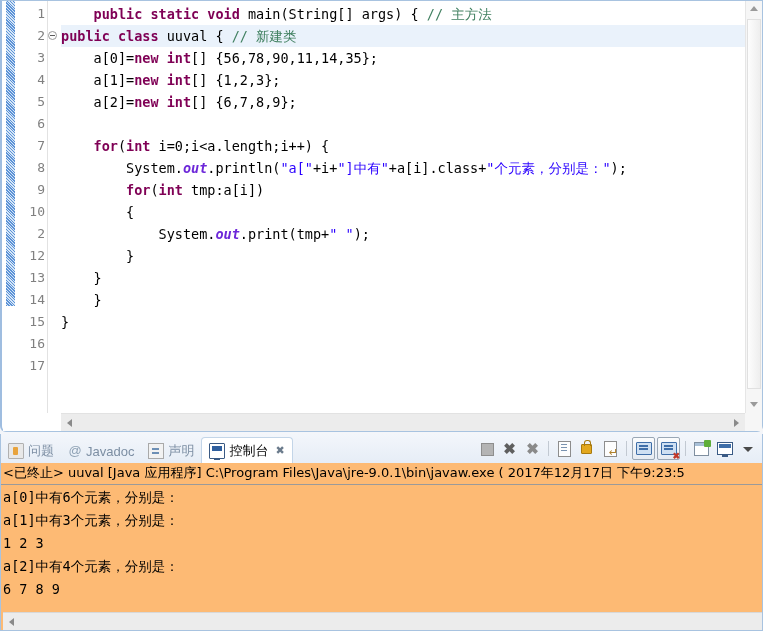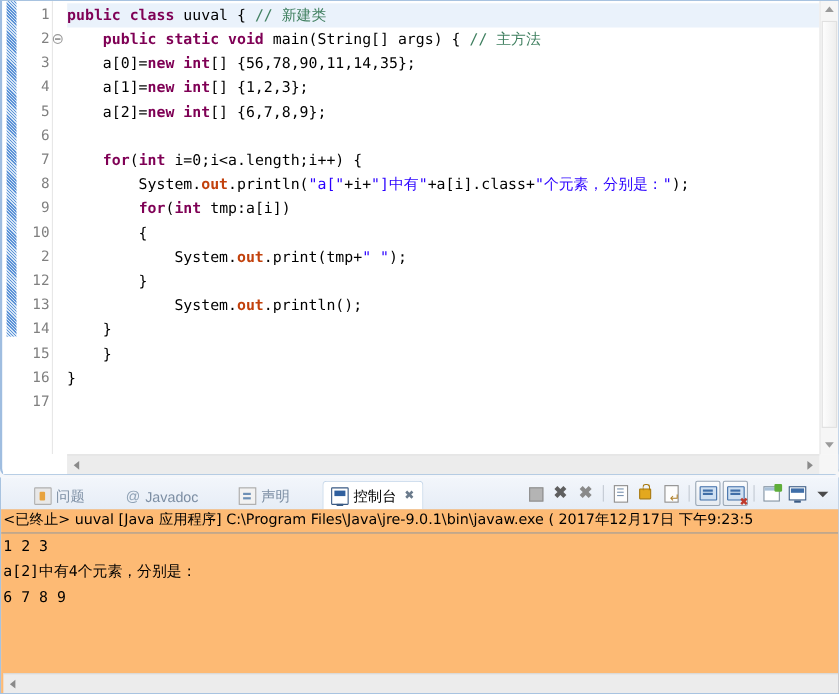--- a/index.html
+++ b/index.html
@@ -54,21 +54,21 @@
   .code-area {
     flex: 1; position: relative; background: #ffffff; overflow: hidden;
     font-family: "DejaVu Sans Mono", monospace; font-size: 13.5px;
     padding-top: 2px;
   }
   .code-line { height: 22px; line-height: 22px; white-space: pre; color: #000000; }
   .code-line.current { background: #eaf2fb; }
   .kw { color: #7f0055; font-weight: bold; }
   .str { color: #2a00ff; }
   .cmt { color: #3f7f5f; }
-  .fld { color: #c2410c; font-weight: bold; }
+  .fld { color: #6d28d9; font-style: italic; font-weight: bold; }
   .plain { color: #000000; }
 
   .vscroll {
     width: 16px; flex: none; background: #f6f6f6; border-left: 1px solid #e6e6e6;
     position: relative;
   }
   .vs-arrow { position: absolute; left: 0; width: 16px; height: 16px; }
   .vs-arrow .tri { position: absolute; left: 4px; top: 5px; width: 0; height: 0; }
   .vs-up .tri { border-left: 4px solid transparent; border-right: 4px solid transparent; border-bottom: 5px solid #9a9a9a; }
   .vs-down .tri { border-left: 4px solid transparent; border-right: 4px solid transparent; border-top: 5px solid #9a9a9a; }
@@ -95,21 +95,21 @@
   }
   .tabbar {
     height: 29px; position: relative;
     background: linear-gradient(to bottom,#f3f6fb,#e6edf6);
     border-bottom: 1px solid #c3d5e8;
   }
   .tabs { position: absolute; left: 0; top: 0; display: flex; align-items: flex-end; height: 29px; }
   .tab {
     display: flex; align-items: center; gap: 4px;
     height: 24px; padding: 0 7px; margin-top: 4px;
-    font-size: 13px; color: #7c8ea3; white-space: nowrap; margin-left: 23px;
+    font-size: 13px; color: #7c8ea3; white-space: nowrap;
   }
   .tab.active {
     background: #ffffff; color: #000000;
     border: 1px solid #c3d5e8; border-bottom: none;
     border-radius: 4px 4px 0 0; height: 25px; margin-top: 3px;
   }
   .tab-close { font-size: 11px; color: #6b7b8c; margin-left: 3px; }
 
   .tab-icon { width: 14px; height: 14px; position: relative; flex: none; }
   .ico-problems { background: #e8e8e8; border: 1px solid #b0b0b0; border-radius: 1px; }
@@ -202,33 +202,32 @@
             <div class="ln">12</div>
             <div class="ln">13</div>
             <div class="ln">14</div>
             <div class="ln">15</div>
             <div class="ln">16</div>
             <div class="ln">17</div>
           </div>
         <div class="code-sep"></div>
 
         <div class="code-area" id="code-area">
+            <div class="code-line"><span class="plain">    </span><span class="kw">public static void </span><span class="plain">main(String[] args) { </span><span class="cmt">// 主方法</span></div>
             <div class="code-line current"><span class="kw">public class </span><span class="plain">uuval </span><span class="plain">{ </span><span class="cmt">// 新建类</span></div>
-            <div class="code-line"><span class="plain">    </span><span class="kw">public static void </span><span class="plain">main(String[] args) { </span><span class="cmt">// 主方法</span></div>
             <div class="code-line"><span class="plain">    a[0]=</span><span class="kw">new int</span><span class="plain">[] {56,78,90,11,14,35};</span></div>
             <div class="code-line"><span class="plain">    a[1]=</span><span class="kw">new int</span><span class="plain">[] {1,2,3};</span></div>
             <div class="code-line"><span class="plain">    a[2]=</span><span class="kw">new int</span><span class="plain">[] {6,7,8,9};</span></div>
             <div class="code-line"><span class="plain"></span></div>
             <div class="code-line"><span class="plain">    </span><span class="kw">for</span><span class="plain">(</span><span class="kw">int </span><span class="plain">i=0;i&lt;a.length;i++) {</span></div>
             <div class="code-line"><span class="plain">        System.</span><span class="fld">out</span><span class="plain">.println(</span><span class="str">"a["</span><span class="plain">+i+</span><span class="str">"]中有"</span><span class="plain">+a[i].class+</span><span class="str">"个元素，分别是："</span><span class="plain">);</span></div>
             <div class="code-line"><span class="plain">        </span><span class="kw">for</span><span class="plain">(</span><span class="kw">int </span><span class="plain">tmp:a[i])</span></div>
             <div class="code-line"><span class="plain">        {</span></div>
             <div class="code-line"><span class="plain">            System.</span><span class="fld">out</span><span class="plain">.print(tmp+</span><span class="str">" "</span><span class="plain">);</span></div>
             <div class="code-line"><span class="plain">        }</span></div>
-            <div class="code-line"><span class="plain">            System.</span><span class="fld">out</span><span class="plain">.println();</span></div>
             <div class="code-line"><span class="plain">    }</span></div>
             <div class="code-line"><span class="plain">    }</span></div>
             <div class="code-line"><span class="plain">}</span></div>
           </div>
 
         <div class="vscroll">
           <div class="vs-arrow vs-up" style="top:0">
               <span class="tri"></span>
             </div>
           <div class="vs-thumb"></div>
@@ -289,20 +288,22 @@
           <span class="tb-sep"></span>
           <span class="tb-btn"><span><span class="g-newwin"></span></span></span>
           <span class="tb-btn"><span><span class="g-monitor"></span></span></span>
           <span class="tb-btn"><span><span class="g-caret"></span></span></span>
         </div>
     </div>
 
     <div class="console-out">
       <div class="con-header">&lt;已终止&gt; uuval [Java 应用程序] C:\Program Files\Java\jre-9.0.1\bin\javaw.exe ( 2017年12月17日 下午9:23:5</div>
       <div class="con-lines" id="con-lines">
+          <div class="con-line">a[0]中有6个元素，分别是：</div>
+          <div class="con-line">a[1]中有3个元素，分别是：</div>
           <div class="con-line">1 2 3</div>
           <div class="con-line">a[2]中有4个元素，分别是：</div>
           <div class="con-line">6 7 8 9</div>
         </div>
       <div class="con-hscroll">
         <span class="tri"></span>
       </div>
     </div>
   </div>
 </div>

